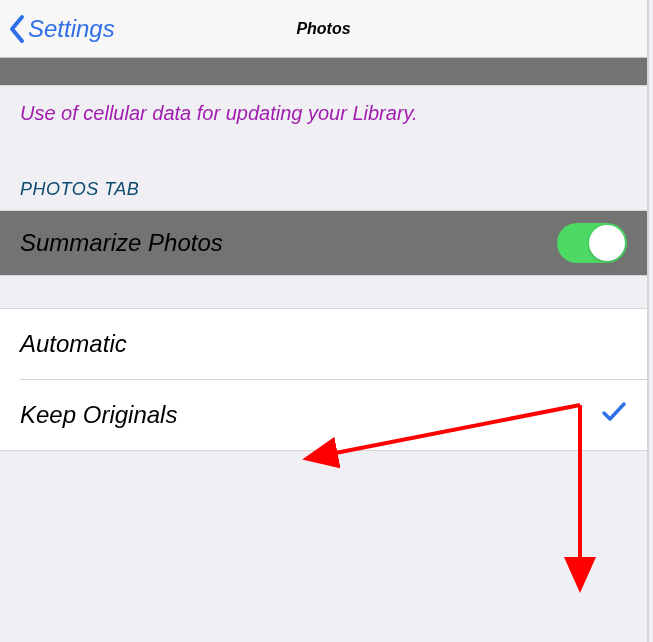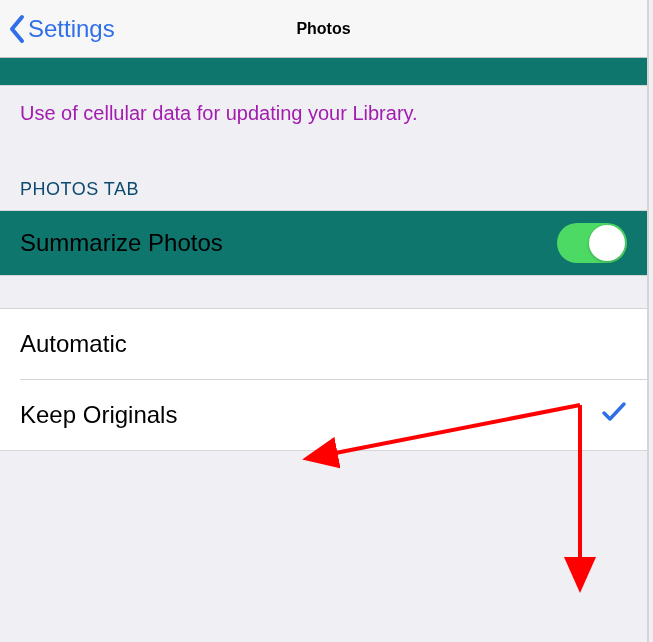--- a/index.html
+++ b/index.html
@@ -11,20 +11,21 @@
     overflow: hidden;
     position: relative;
     color: #000;
   }
   .shell {
     width: 649px;
     height: 642px;
     background: #efeff4;
     position: relative;
     border-right: 2px solid #d5d5d8;
+    font-style: italic;
   }
 
   
   .navbar {
     height: 58px;
     background: #f7f7f8;
     border-bottom: 1px solid #c3c3c6;
     position: relative;
     display: flex;
     align-items: center;
@@ -44,21 +45,21 @@
   .nav-title {
     width: 100%;
     text-align: center;
     font-size: 16px;
     font-weight: 600;
     color: #000;
   }
 
   
   .row {
-    background: #0f766e;
+    background: #737373;
     border-top: 1px solid #d6d6da;
     border-bottom: 1px solid #d6d6da;
     min-height: 62px;
     display: flex;
     align-items: center;
     padding: 0 20px;
     font-size: 24px;
     justify-content: space-between;
   }
   .row.partial {

